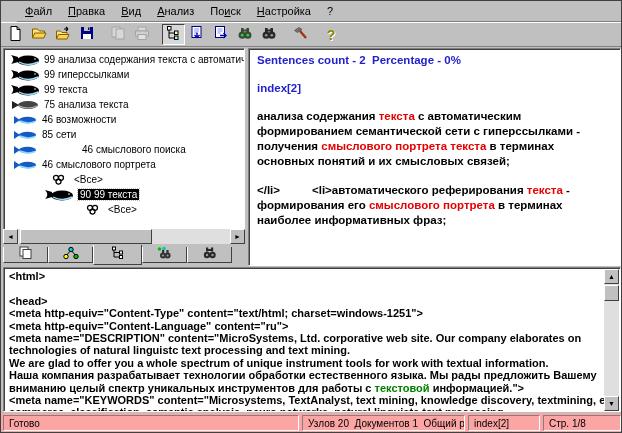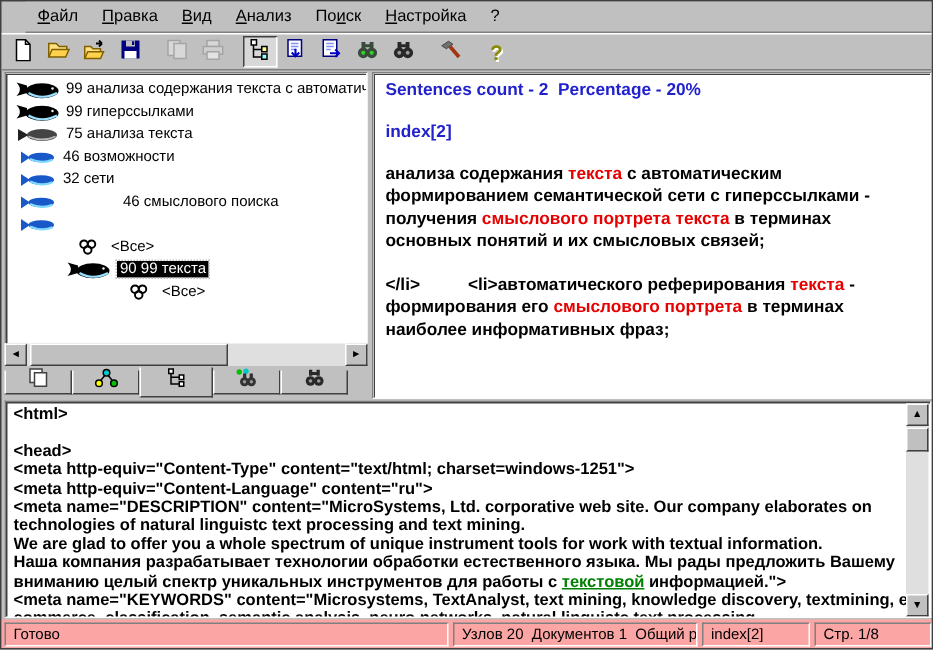--- a/index.html
+++ b/index.html
@@ -47,21 +47,21 @@
   .tab{width:45px;height:16px;margin-top:2px;background:#c0c0c0;display:flex;align-items:center;justify-content:center;
        border-left:1px solid #fff;border-right:1px solid #404040;border-bottom:1px solid #404040;box-sizing:border-box;}
   .tab.active{height:20px;margin-top:0;width:49px;border-top:none;background:#c0c0c0;
               border-left:1px solid #fff;border-right:1px solid #404040;border-bottom:1px solid #404040;}
   
   .rightbox{position:absolute;left:247px;top:47px;width:373px;height:218px;overflow:hidden;
             box-sizing:border-box;padding:4px 6px 0 8px;font-size:11.5px;font-weight:bold;line-height:15px;color:#000;}
   .blue{color:#2222cc;margin:0 0 13px 0;white-space:pre-wrap;}
   .para{margin:0 0 14px 0;white-space:pre-wrap;}
   .seg-red{color:#e60000;}
-  .seg-green{color:#008000;text-decoration:underline;margin-top:24px;}
+  .seg-green{color:#008000;margin-top:24px;}
   .seg-u{text-decoration:underline;}
   
   .srcbox{position:absolute;left:2px;top:266px;width:618px;height:145px;box-sizing:border-box;overflow:hidden;}
   .srclines{padding:2px 4px 0 5px;font-size:11px;font-weight:bold;line-height:12.4px;color:#000;}
   .srcline{white-space:pre;overflow:hidden;}
   .vscroll{position:absolute;right:1px;top:1px;width:15px;height:142px;background:#dfdfdf;
            display:flex;flex-direction:column;}
   .vthumb{width:15px;height:16px;margin-top:1px;}
   .vfill{flex:1;}
   
@@ -209,20 +209,31 @@
               <path d="M1 2C4 5 4 8 1 11L8 9V4Z" fill="#000"></path>
               <ellipse cx="18" cy="7.5" rx="11" ry="5" fill="#000"></ellipse>
               <path d="M9 9q9 5 19 0" stroke="#9adfff" stroke-width="1.4" fill="none"></path>
               <circle cx="25" cy="6" r=".8" fill="#fff"></circle>
             </svg>
           </span>
           <span class="tlabel">99 гиперссылками</span>
         </div>
       <div class="tree-row ind0">
           <span class="ticon">
+            <svg width="30" height="13">
+              <path d="M1 2C4 5 4 8 1 11L8 9V4Z" fill="#000"></path>
+              <ellipse cx="18" cy="7.5" rx="11" ry="5" fill="#000"></ellipse>
+              <path d="M9 9q9 5 19 0" stroke="#9adfff" stroke-width="1.4" fill="none"></path>
+              <circle cx="25" cy="6" r=".8" fill="#fff"></circle>
+            </svg>
+          </span>
+          <span class="tlabel">99 текста</span>
+        </div>
+      <div class="tree-row ind0">
+          <span class="ticon">
             <svg width="30" height="12">
               <path d="M2 2L9 6 2 10Z" fill="#222"></path>
               <ellipse cx="18" cy="6" rx="10" ry="4" fill="#444"></ellipse>
               <path d="M9 7q9 4 18 0" stroke="#bbb" stroke-width="1.2" fill="none"></path>
             </svg>
           </span>
           <span class="tlabel">75 анализа текста</span>
         </div>
       <div class="tree-row ind0" style="padding-left:8px;">
           <span class="ticon">
@@ -235,40 +246,41 @@
           <span class="tlabel">46 возможности</span>
         </div>
       <div class="tree-row ind0" style="padding-left:8px;">
           <span class="ticon">
             <svg width="26" height="10">
               <path d="M2 1L8 5 2 9Z" fill="#1858c8"></path>
               <ellipse cx="15.5" cy="5" rx="8.5" ry="3.2" fill="#1858c8"></ellipse>
               <path d="M8 6q8 3.5 15 .5" stroke="#7fd8ff" stroke-width="1.5" fill="none"></path>
             </svg>
           </span>
-          <span class="tlabel">32 сети</span>
+          <span class="tlabel">85 сети</span>
         </div>
       <div class="tree-row ind0" style="padding-left:8px;gap:40px;">
           <span class="ticon">
             <svg width="26" height="10">
               <path d="M2 1L8 5 2 9Z" fill="#1858c8"></path>
               <ellipse cx="15.5" cy="5" rx="8.5" ry="3.2" fill="#1858c8"></ellipse>
               <path d="M8 6q8 3.5 15 .5" stroke="#7fd8ff" stroke-width="1.5" fill="none"></path>
             </svg>
           </span>
           <span class="tlabel">46 смыслового поиска</span>
         </div>
       <div class="tree-row ind0" style="padding-left:8px;">
           <span class="ticon">
             <svg width="26" height="10">
               <path d="M2 1L8 5 2 9Z" fill="#1858c8"></path>
               <ellipse cx="15.5" cy="5" rx="8.5" ry="3.2" fill="#1858c8"></ellipse>
               <path d="M8 6q8 3.5 15 .5" stroke="#7fd8ff" stroke-width="1.5" fill="none"></path>
             </svg>
           </span>
+          <span class="tlabel">46 смыслового портрета</span>
         </div>
       <div class="tree-row ind1c">
           <span class="ticon">
             <svg width="13" height="11">
               <circle cx="4" cy="3.8" r="2.5" fill="none" stroke="#000" stroke-width="1.3"></circle>
               <circle cx="9" cy="3.8" r="2.5" fill="none" stroke="#000" stroke-width="1.3"></circle>
               <circle cx="6.5" cy="7.6" r="2.5" fill="none" stroke="#000" stroke-width="1.3"></circle>
             </svg>
           </span>
           <span class="tlabel">&lt;Все&gt;</span>
@@ -346,21 +358,21 @@
             <rect x="5.5" y="3" width="4.5" height="2" fill="#282828"></rect>
             <circle cx="5" cy="9" r="3.2" fill="#282828"></circle>
             <circle cx="10.5" cy="9" r="3.2" fill="#282828"></circle>
             <circle cx="5" cy="9" r="1.2" fill="#9a9a9a"></circle>
             <circle cx="10.5" cy="9" r="1.2" fill="#9a9a9a"></circle>
           </svg></span>
       </div>
   </div>
 
   <div class="rightbox sunken">
-    <p class="blue">Sentences count - 2  Percentage - 20%</p>
+    <p class="blue">Sentences count - 2  Percentage - 0%</p>
     <p class="blue">index[2]</p>
     <p class="para"><span>анализа содержания </span><span class="seg-red">текста</span><span> с автоматическим формированием семантической сети с гиперссылками - получения </span><span class="seg-red">смыслового портрета текста</span><span> в терминах основных понятий и их смысловых связей;</span></p>
     <p class="para"><span>&lt;/li&gt;          &lt;li&gt;автоматического реферирования </span><span class="seg-red">текста</span><span> - формирования его </span><span class="seg-red">смыслового портрета</span><span> в терминах наиболее информативных фраз;</span></p>
   </div>
 
   <div class="srcbox sunken">
     <div class="srclines">
       <div class="srcline"><span>&lt;html&gt;</span></div>
       <div class="srcline"><span> </span></div>
       <div class="srcline"><span>&lt;head&gt;</span></div>

